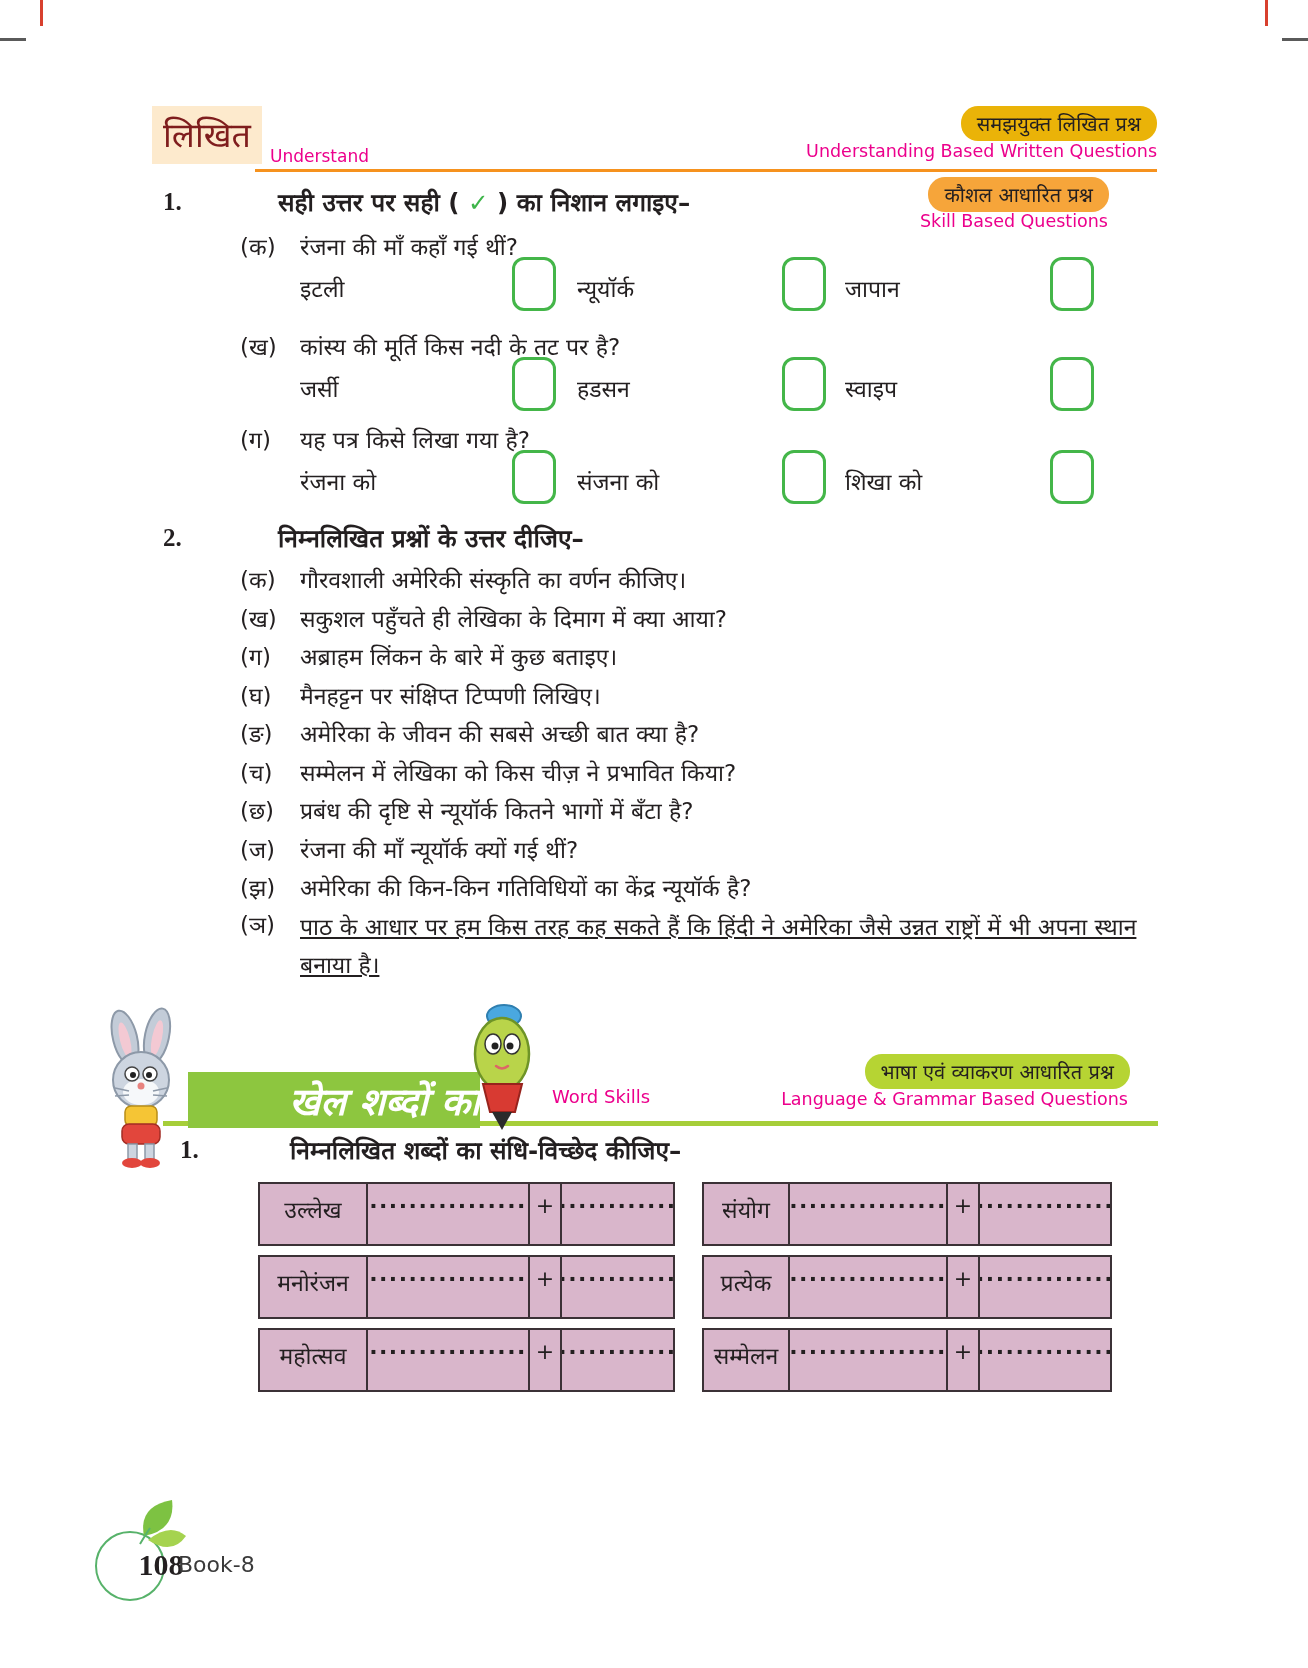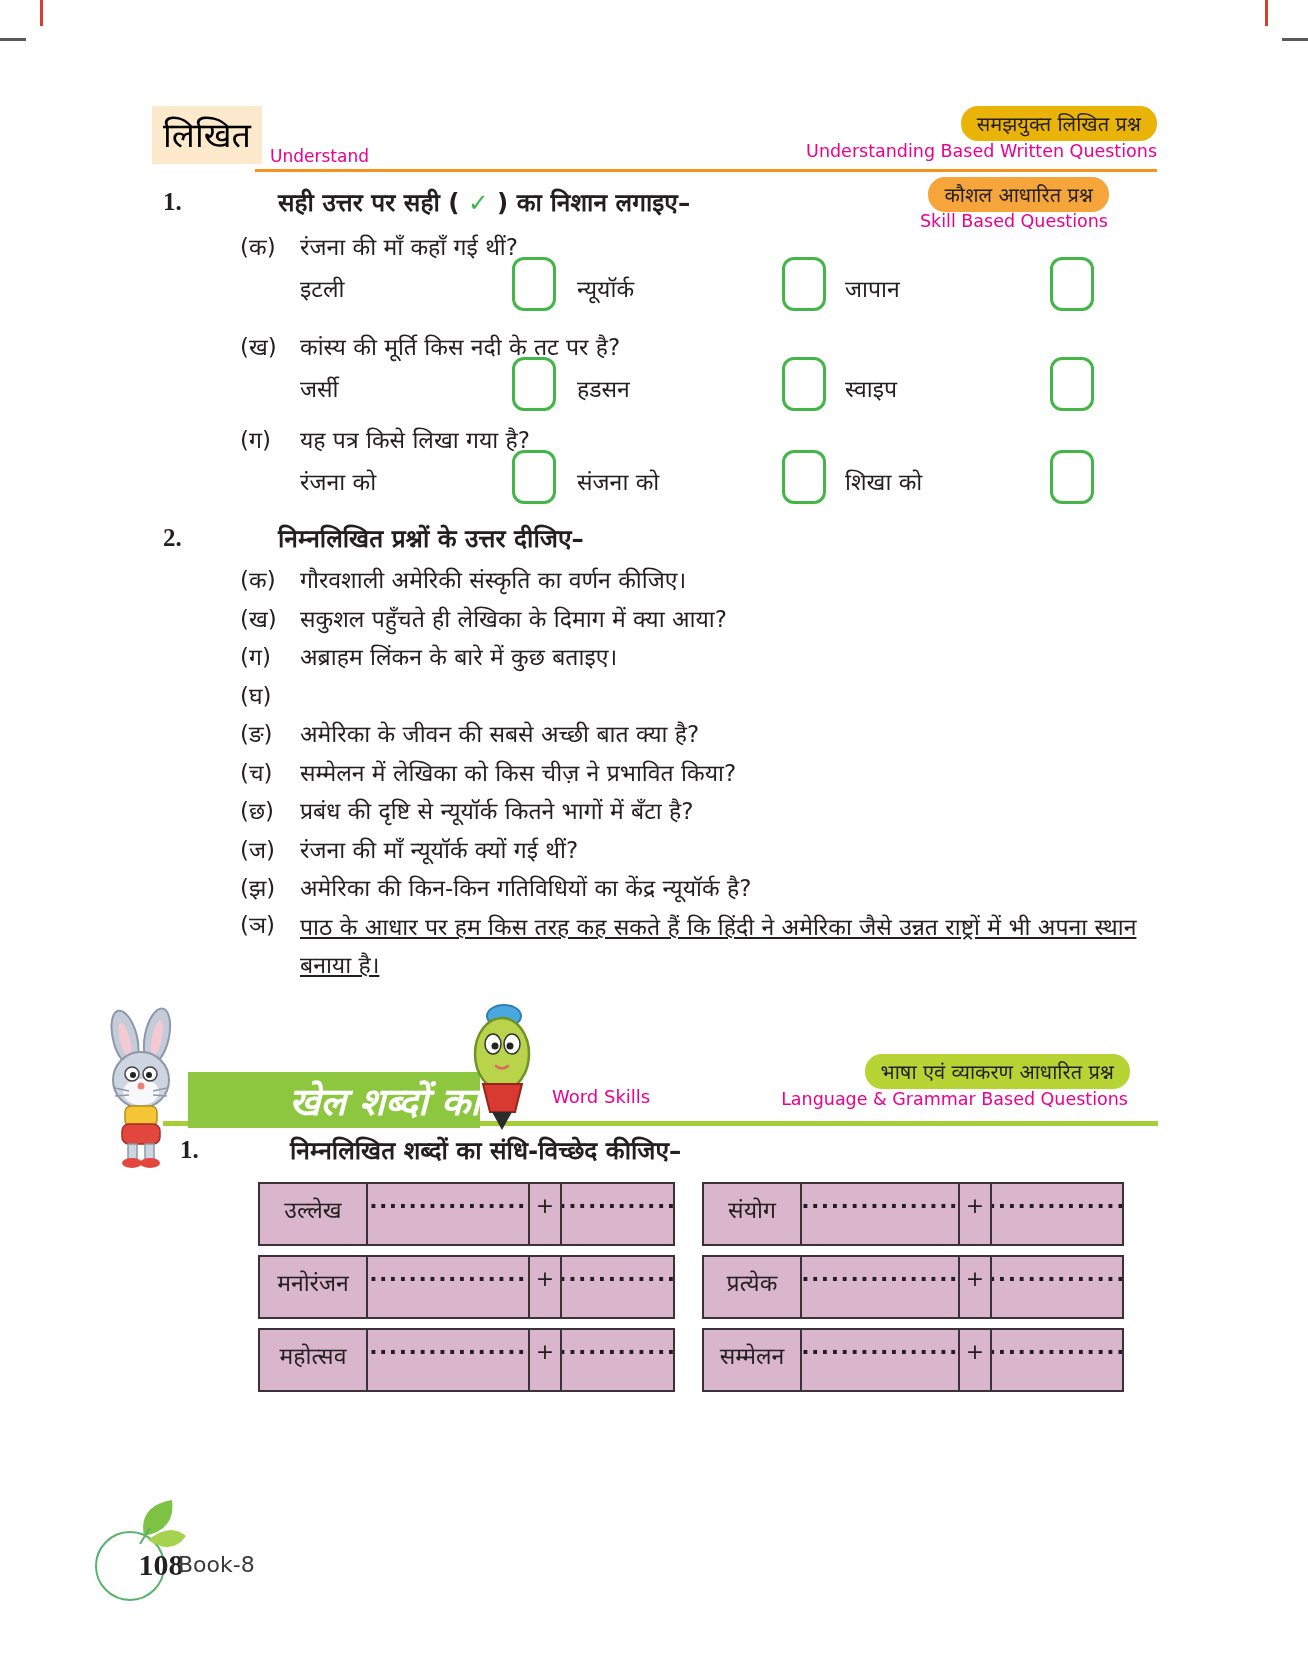--- a/index.html
+++ b/index.html
@@ -5,21 +5,21 @@
   html,body{margin:0;padding:0;background:#ffffff;}
   .page{position:relative;width:1308px;height:1668px;background:#ffffff;overflow:hidden;
         font-family:"DejaVu Sans","Liberation Sans",sans-serif;color:#231f20;}
   .abs{position:absolute;}
   
   .crop-v{position:absolute;width:3px;height:26px;background:#d8402e;}
   .crop-h{position:absolute;width:26px;height:3px;background:#5a5a5a;}
   
   .cream-box{position:absolute;left:152px;top:106px;width:110px;height:58px;background:#fdeacd;
              display:flex;align-items:center;justify-content:center;}
-  .title-hi{color:#000000;font-size:34px;line-height:1;}
+  .title-hi{color:#7f1d1d;font-size:34px;line-height:1;}
   .understand{position:absolute;left:270px;top:146px;color:#ec008c;font-size:17px;}
   .badge{position:absolute;border-radius:17px;padding:4px 16px;font-size:20px;color:#231f20;white-space:nowrap;}
   .badge-blue{background:#eab308;right:151px;top:106px;}
   .badge-orange{background:#f6a53a;right:199px;top:177px;}
   .badge-green{background:#b6d433;right:178px;top:1054px;}
   .en-pink{position:absolute;color:#ec008c;font-size:17.5px;white-space:nowrap;}
   .rule-orange{position:absolute;left:255px;top:169px;width:902px;height:3px;background:#f6921e;}
   .rule-green{position:absolute;left:163px;top:1121px;width:995px;height:5px;background:#a6ce39;z-index:1;}
   
   .qnum{position:absolute;font-family:"Liberation Serif","DejaVu Serif",serif;font-weight:bold;font-size:25px;}
@@ -38,21 +38,21 @@
   
   .sv-table{position:absolute;display:flex;flex-direction:column;}
   .sv-row{display:flex;height:60px;border:2.5px solid #3b3136;background:#d9b6cb;margin-bottom:9px;}
   .sv-cell{border-right:2.5px solid #3b3136;display:flex;align-items:flex-start;justify-content:center;
            padding-top:9px;overflow:hidden;box-sizing:border-box;}
   .sv-cell:last-child{border-right:none;}
   .cell-word{font-size:23px;}
   .cell-dots{font-size:22px;font-weight:bold;letter-spacing:1.5px;white-space:nowrap;}
   .cell-plus{font-size:22px;}
   .lw{width:108px;} .ld1{width:162px;} .lp{width:32px;} .ld2{width:111px;}
-  .rw{width:98px;}  .rd1{width:158px;} .rp{width:32px;} .rd2{width:130px;}
+  .rw{width:86px;}  .rd1{width:158px;} .rp{width:32px;} .rd2{width:130px;}
   
   .footer-num{position:absolute;left:96px;top:1548px;width:68px;text-align:center;
               font-family:"Liberation Serif","DejaVu Serif",serif;font-weight:bold;font-size:30px;color:#231f20;margin-left:31px;}
   .footer-book{position:absolute;left:178px;top:1552px;font-size:22px;color:#3a3a3a;}
   .mascot{position:absolute;z-index:3;}
 </style>
 </head>
 <body>
 
 <div class="page">
@@ -109,20 +109,21 @@
   <div class="qnum" style="left:163px;top:524px;">2.</div>
   <div class="qhead" style="left:230px;top:521px;">निम्नलिखित प्रश्नों के उत्तर दीजिए–</div>
 
   <div class="item-label" style="top:563px;">(क)</div>
   <div class="item-text" style="top:563px;">गौरवशाली अमेरिकी संस्कृति का वर्णन कीजिए।</div>
   <div class="item-label" style="top:602px;">(ख)</div>
   <div class="item-text" style="top:602px;">सकुशल पहुँचते ही लेखिका के दिमाग में क्या आया?</div>
   <div class="item-label" style="top:640px;">(ग)</div>
   <div class="item-text" style="top:640px;">अब्राहम लिंकन के बारे में कुछ बताइए।</div>
   <div class="item-label" style="top:679px;">(घ)</div>
+  <div class="item-text" style="top:679px;">मैनहट्टन पर संक्षिप्त टिप्पणी लिखिए।</div>
   <div class="item-label" style="top:717px;">(ङ)</div>
   <div class="item-text" style="top:717px;">अमेरिका के जीवन की सबसे अच्छी बात क्या है?</div>
   <div class="item-label" style="top:756px;">(च)</div>
   <div class="item-text" style="top:756px;">सम्मेलन में लेखिका को किस चीज़ ने प्रभावित किया?</div>
   <div class="item-label" style="top:794px;">(छ)</div>
   <div class="item-text" style="top:794px;">प्रबंध की दृष्टि से न्यूयॉर्क कितने भागों में बँटा है?</div>
   <div class="item-label" style="top:833px;">(ज)</div>
   <div class="item-text" style="top:833px;">रंजना की माँ न्यूयॉर्क क्यों गई थीं?</div>
   <div class="item-label" style="top:871px;">(झ)</div>
   <div class="item-text" style="top:871px;">अमेरिका की किन-किन गतिविधियों का केंद्र न्यूयॉर्क है?</div>

